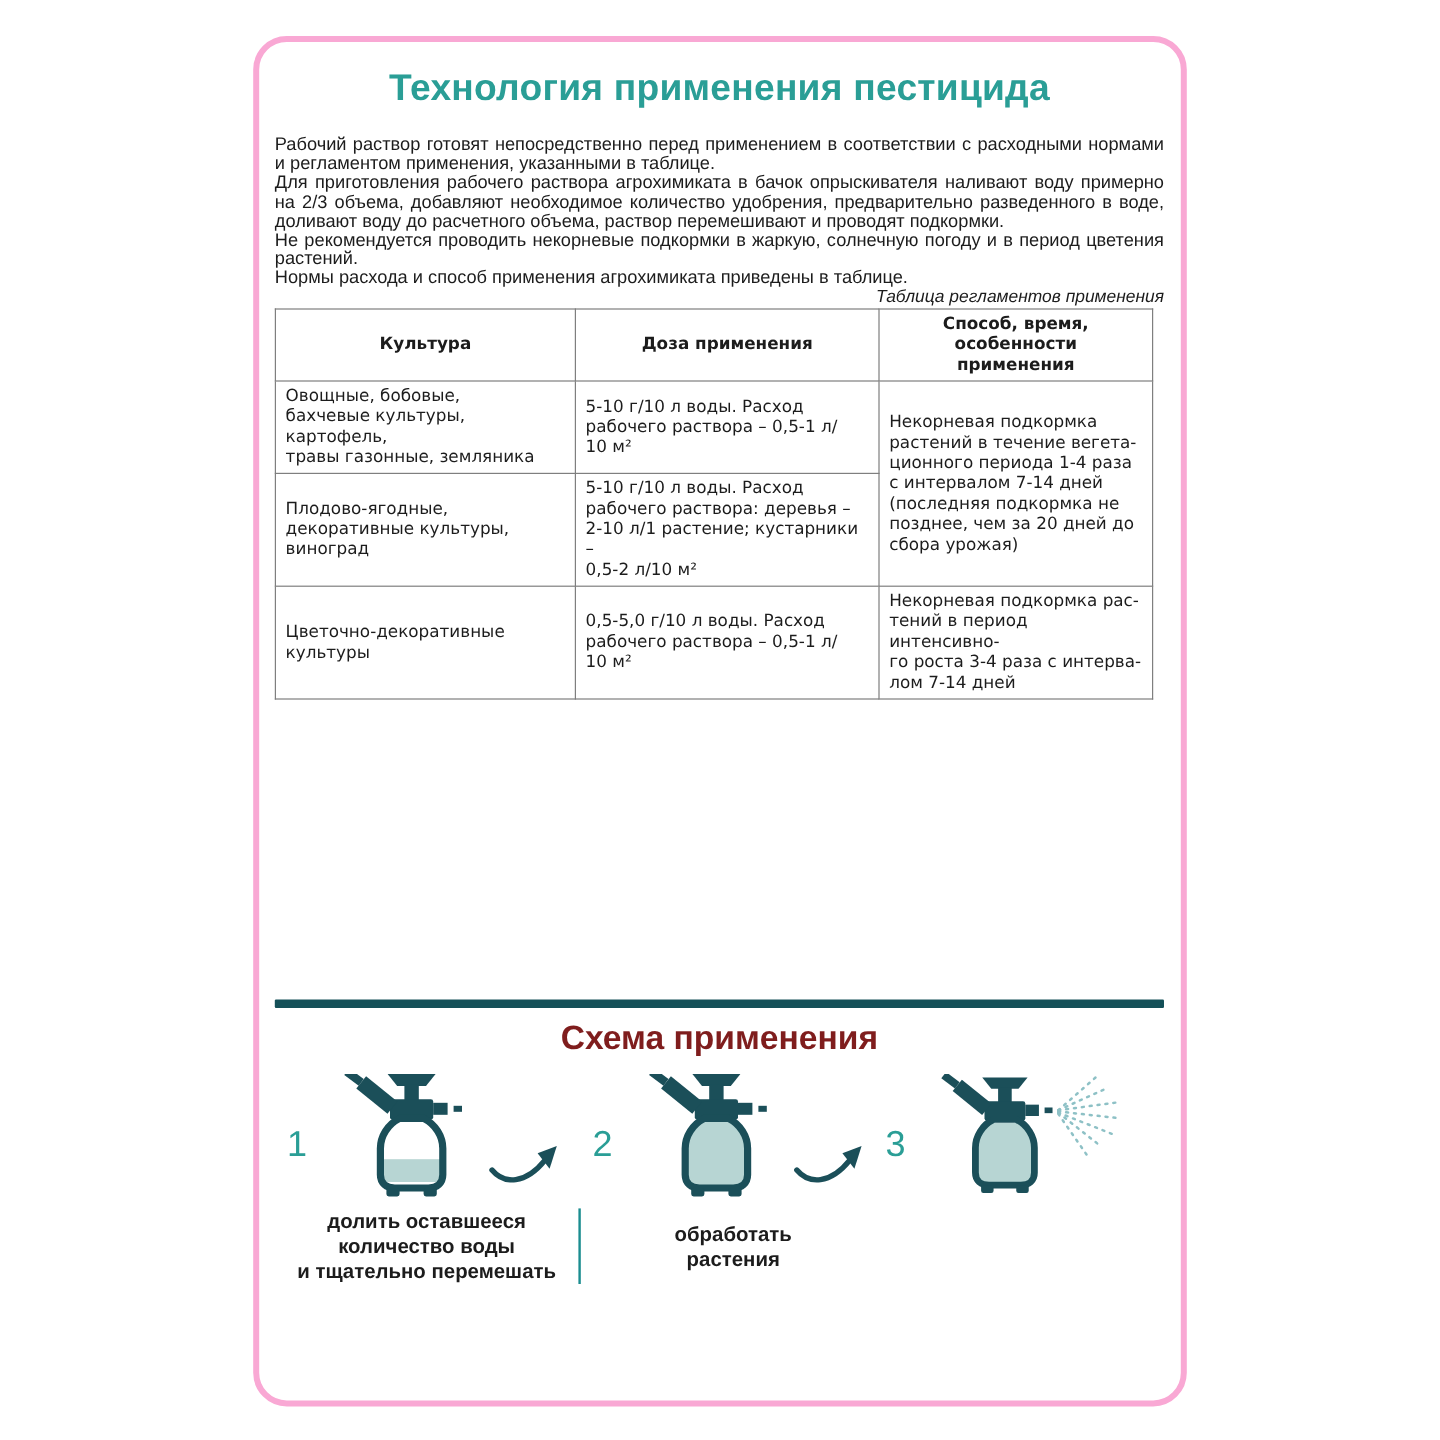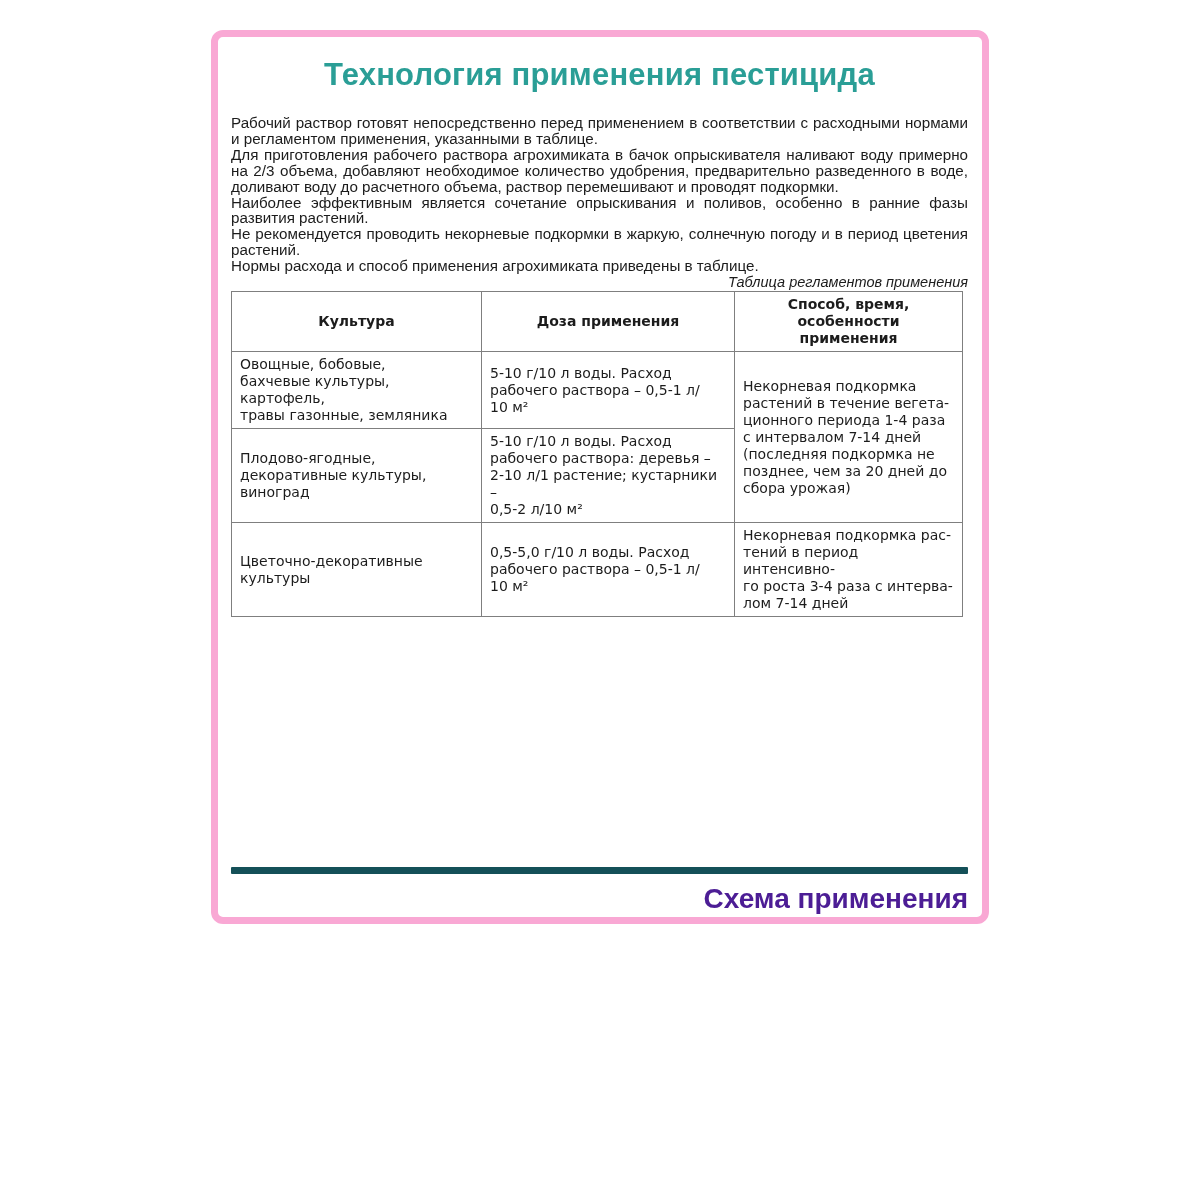--- a/index.html
+++ b/index.html
@@ -1,22 +1,22 @@
 <!DOCTYPE html>
 <html><head>
 <meta charset="utf-8">
 <style>
   html,body{margin:0;padding:0;}
   body{
     width:1200px;height:1200px;position:relative;background:#ffffff;
     font-family:"Liberation Sans",sans-serif;color:#1c1c1c;
   }
   .page{
-    position:absolute;left:211px;top:30px;width:778px;height:894px;
-    box-sizing:border-box;border:7px solid #f9a8d4;border-radius:12px;
+    position:absolute;left:211px;top:30px;width:778px;height:1142px;
+    box-sizing:border-box;border:5px solid #f9a8d4;border-radius:28px;
     padding:0 14px 0 13px;background:#fff;overflow:hidden;
   }
   h1.title{
     margin:21px 0 0 0;text-align:center;color:#2a9e96;
     font-size:31px;line-height:34px;font-weight:800;letter-spacing:.2px;
   }
   .paras{margin-top:23px;}
   .paras p{
     margin:0;font-size:15.2px;line-height:15.9px;text-align:justify;
   }
@@ -31,21 +31,21 @@
     border:1px solid #7f7f7f;white-space:pre-line;vertical-align:middle;
     padding:4px 8px;box-sizing:border-box;
   }
   table.reg th{font-weight:bold;height:50px;}
   table.reg td{text-align:left;}
   tr.r1 td{height:69px;}
   tr.r2 td{height:69px;}
   tr.r3 td{height:71px;}
   .bar{margin-top:250px;height:7px;background:#145058;border-radius:1px;}
   h2.schema{
-    margin:10px 0 0 0;text-align:right;color:#4c1d95;
+    margin:10px 0 0 0;text-align:center;color:#7f1d1d;
     font-size:28px;line-height:30px;font-weight:800;
   }
   .steps,.captions{
     display:grid;grid-template-columns:253px 256px 221px;width:730px;
   }
   .steps{margin-top:15px;}
   .step{display:flex;align-items:center;justify-content:center;}
   .step .num{
     color:#2a9e96;font-size:30px;font-weight:400;margin-right:4px;margin-top:14px;
   }
@@ -60,21 +60,20 @@
 </head>
 <body>
 
 <div class="page">
 
   <h1 class="title">Технология применения пестицида</h1>
 
   <div class="paras">
     <p>Рабочий раствор готовят непосредственно перед применением в соответствии с расходными нормами и регламентом применения, указанными в таблице.</p>
     <p>Для приготовления рабочего раствора агрохимиката в бачок опрыскивателя наливают воду примерно на 2/3 объема, добавляют необходимое количество удобрения, предварительно разведенного в воде, доливают воду до расчетного объема, раствор перемешивают и проводят подкормки.</p>
-    <p>Наиболее эффективным является сочетание опрыскивания и поливов, особенно в ранние фазы развития растений.</p>
     <p>Не рекомендуется проводить некорневые подкормки в жаркую, солнечную погоду и в период цветения растений.</p>
     <p>Нормы расхода и способ применения агрохимиката приведены в таблице.</p>
   </div>
 
   <div class="tbl-caption">Таблица регламентов применения</div>
 
   <table class="reg">
     <colgroup>
         <col style="width:250px">
         <col style="width:253px">

